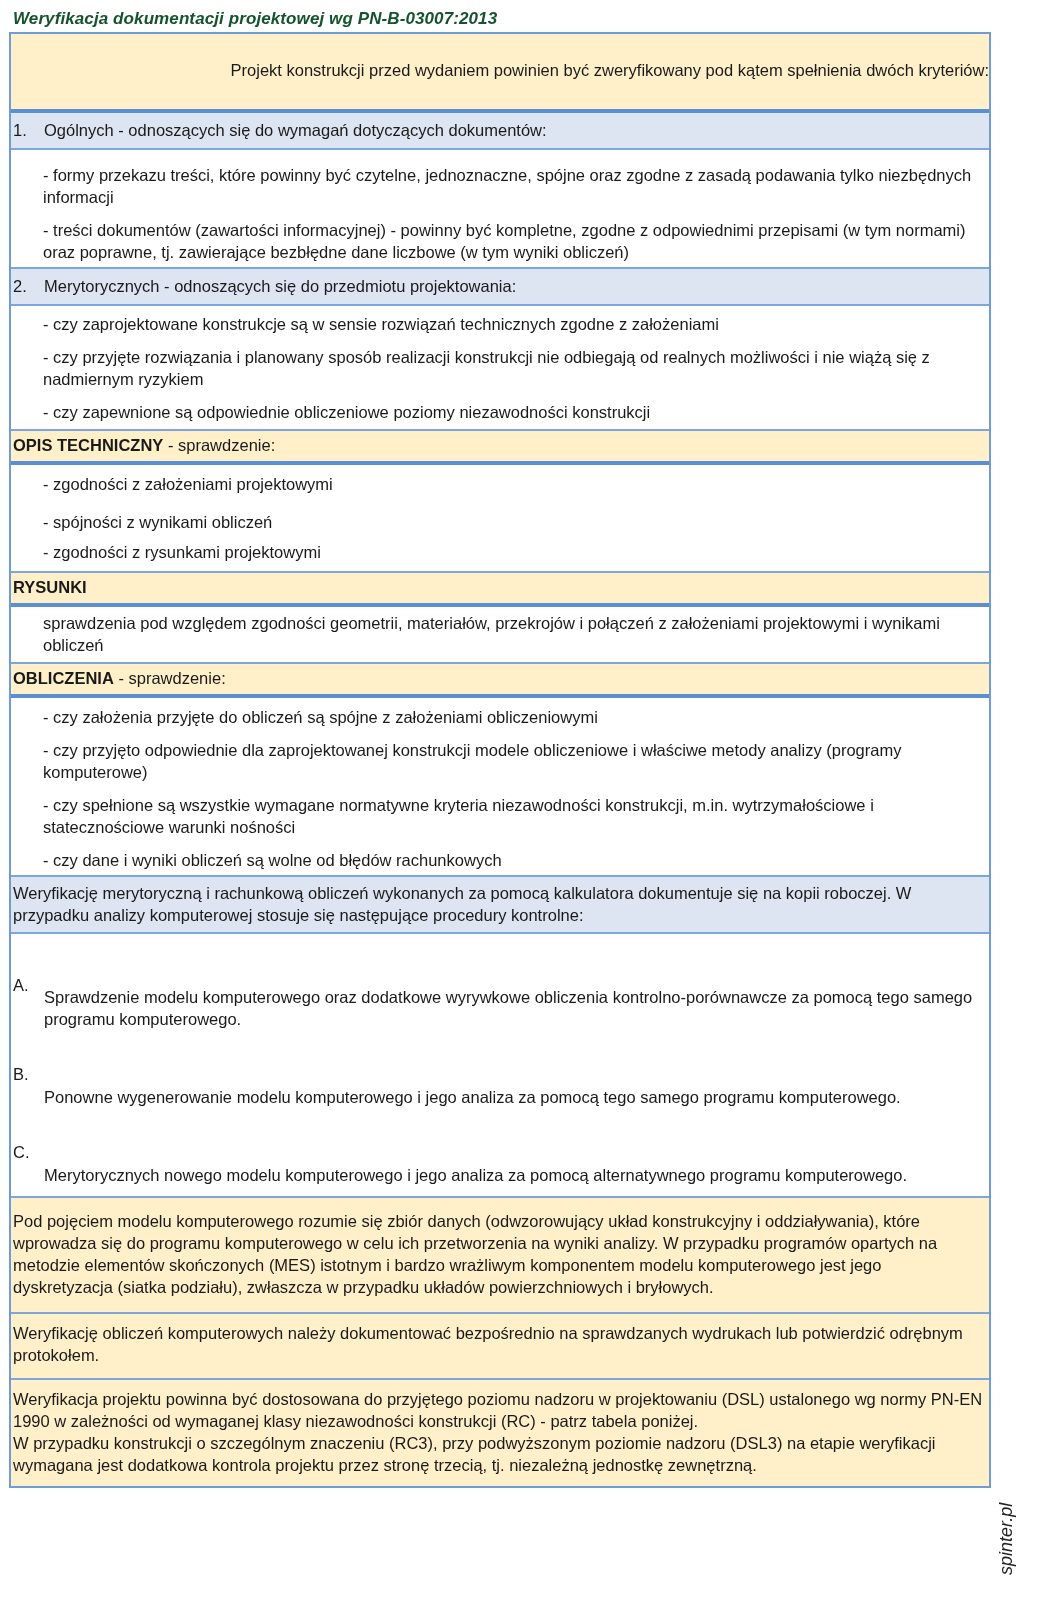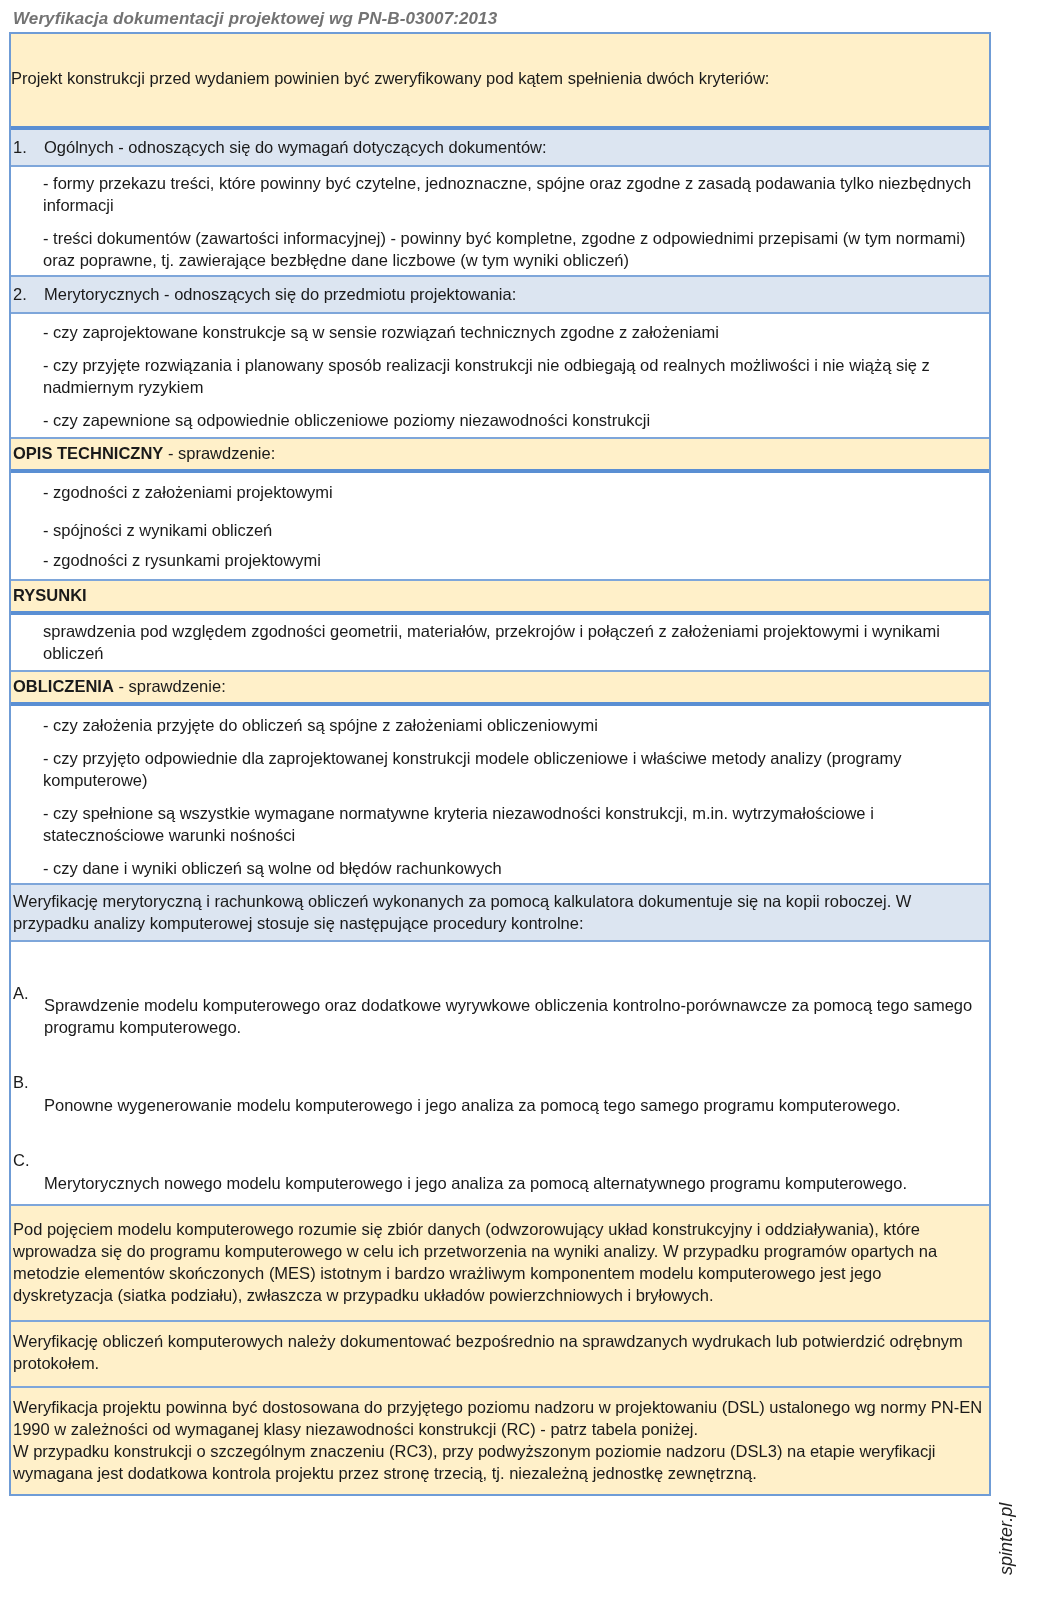--- a/index.html
+++ b/index.html
@@ -2,40 +2,40 @@
 <html><head>
 <meta charset="utf-8">
 <style>
   html, body { margin: 0; padding: 0; background: #ffffff; }
   body {
     width: 1042px; height: 1600px; position: relative; overflow: hidden;
     font-family: "Liberation Sans", sans-serif; color: #1a1a1a;
   }
   .title {
     position: absolute; left: 13px; top: 9px;
-    font-size: 17px; font-weight: bold; font-style: italic; color: #737373;
+    font-size: 17px; font-weight: bold; font-style: italic; color: #14532d;
     letter-spacing: 0.1px;
   }
   .doc {
     position: absolute; left: 9px; top: 32px; width: 982px;
     border-left: 2px solid #6f9cd6; border-right: 2px solid #6f9cd6;
     border-bottom: 2px solid #6f9cd6; border-top: 2px solid #6f9cd6;
     box-sizing: border-box;
   }
   .sec { box-sizing: border-box; font-size: 16.5px; line-height: 22px; }
   .yellow { background: #fff0c9; }
   .blue { background: #dce5f1; }
   .white { background: #ffffff; }
   .b-thin { border-top: 2px solid #7ea6da; }
   .b-thick { border-top: 4px solid #5a8fd3; }
 
-  .intro { height: 92px; display: flex; align-items: center; justify-content: flex-start; text-align: center; padding-bottom: 4px; }
+  .intro { height: 75px; display: flex; align-items: center; justify-content: flex-end; text-align: center; padding-bottom: 4px; }
   .hdr { padding: 6px 4px 7px 2px; }
   .hdr .num { display: inline-block; width: 31px; }
-  .items { padding: 5px 8px 4px 32px; }
+  .items { padding: 14px 8px 4px 32px; }
   .items p { margin: 0 0 11px 0; }
   .items p:last-child { margin-bottom: 0; }
   .heading-y { height: 32px; display: flex; align-items: center; padding-left: 2px; padding-bottom: 3px; }
   .heading-y b { font-weight: bold; }
   .para { padding: 5px 6px 6px 2px; }
   .abc { padding: 6px 8px 4px 2px; }
   .abc .row { display: flex; align-items: center; margin-bottom: 10px; }
   .abc .row:last-child { margin-bottom: 6px; }
   .abc .letter { width: 31px; flex: 0 0 31px; }
   .abc .txt { flex: 1; margin-top: 46px; }

